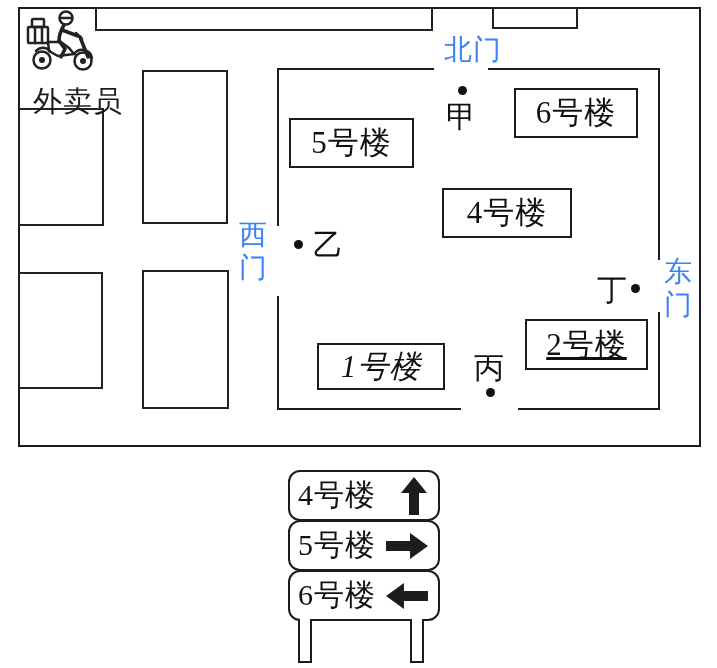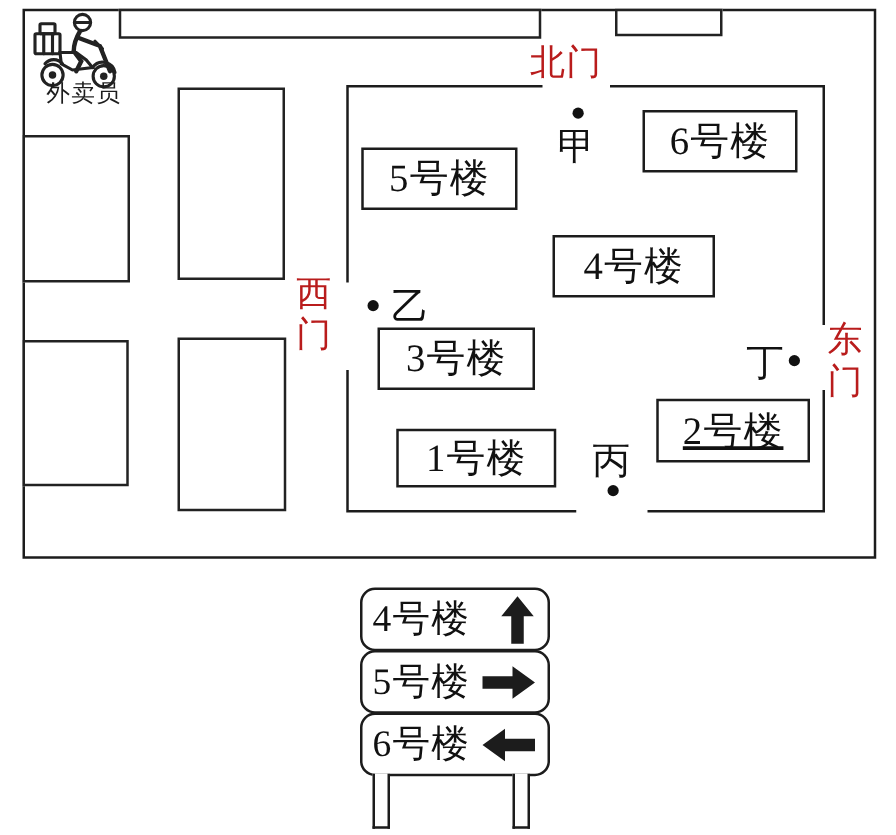--- a/index.html
+++ b/index.html
@@ -26,43 +26,43 @@
     position:absolute; left:277px; top:68px; width:383px; height:342px;
     border:2.5px solid #1c1c1c; background:#fff;
   }
   .gate-gap { position:absolute; background:#fff; }
   .gap-north { left:434px; top:63px;  width:54px; height:12px; }
   .gap-south { left:461px; top:401px; width:57px; height:12px; }
   .gap-west  { left:271px; top:226px; width:12px; height:70px; }
   .gap-east  { left:652px; top:260px; width:12px; height:52px; }
 
   
-  .gate-label { position:absolute; font-size:28px; color:#b91c1c; text-align:left; letter-spacing:1px; }
+  .gate-label { position:absolute; font-size:28px; color:#3b82f6; text-align:right; letter-spacing:1px; }
   .gate-north { left:424px; top:31px;  width:78px; }
   .gate-south { left:450px; top:410px; width:80px; }
   .gate-vertical { width:30px; line-height:33px; word-break:break-all; letter-spacing:0; }
   .gate-west  { left:237px; top:218px; }
   .gate-east  { left:662px; top:255px; }
 
   .courier-icon { position:absolute; left:26px; top:9px; width:76px; height:64px; }
-  .courier-label { position:absolute; left:11px; top:62px; width:112px; font-size:19px; text-align:center; letter-spacing:1px; }
+  .courier-label { position:absolute; left:11px; top:82px; width:112px; font-size:29px; text-align:right; letter-spacing:1px; }
 
   .scale-label {
     position:absolute; left:26px; top:411px; font-size:29px;
     font-family:"Liberation Serif","DejaVu Serif",serif; letter-spacing:2px;
   }
 
   
   .building {
     position:absolute; border:2.5px solid #1c1c1c; background:#fff;
     display:flex; align-items:center; justify-content:center;
     font-size:31px; font-family:"Liberation Serif","DejaVu Serif",serif;
     letter-spacing:1px; color:#111;
   }
-  .bld-1 { left:317px; top:343px; width:128px; height:47px; }
+  .bld-1 { left:317px; top:343px; width:128px; height:47px;font-style:italic; }
   .bld-2 { left:525px; top:319px; width:123px; height:51px;text-decoration:underline; }
   .bld-3 { left:302px; top:262px; width:126px; height:50px; }
   .bld-4 { left:442px; top:188px; width:130px; height:50px; }
   .bld-5 { left:289px; top:118px; width:125px; height:50px; }
   .bld-6 { left:514px; top:88px;  width:124px; height:50px; }
 
   
   .dot { position:absolute; width:9px; height:9px; border-radius:50%; background:#111; }
   .dot-jia  { left:458px; top:86px;  }
   .dot-yi   { left:294px; top:240px; }
@@ -137,21 +137,20 @@
     <path d="M33,32 L39,40 L35,48" stroke-width="3.5"></path>
   </svg>
   <div class="courier-label">外卖员</div>
 
   <div class="gate-label gate-north">北门</div>
   <div class="gate-label gate-vertical gate-west">西门</div>
   <div class="gate-label gate-vertical gate-east">东门</div>
 
   <div class="building bld-1">1号楼</div>
   <div class="building bld-2">2号楼</div>
-  <div class="building bld-3">3号楼</div>
   <div class="building bld-4">4号楼</div>
   <div class="building bld-5">5号楼</div>
   <div class="building bld-6">6号楼</div>
 
   <div class="dot dot-jia"></div>
   <div class="pt-label lbl-jia">甲</div>
   <div class="dot dot-yi"></div>
   <div class="pt-label lbl-yi">乙</div>
   <div class="dot dot-bing"></div>
   <div class="pt-label lbl-bing">丙</div>

